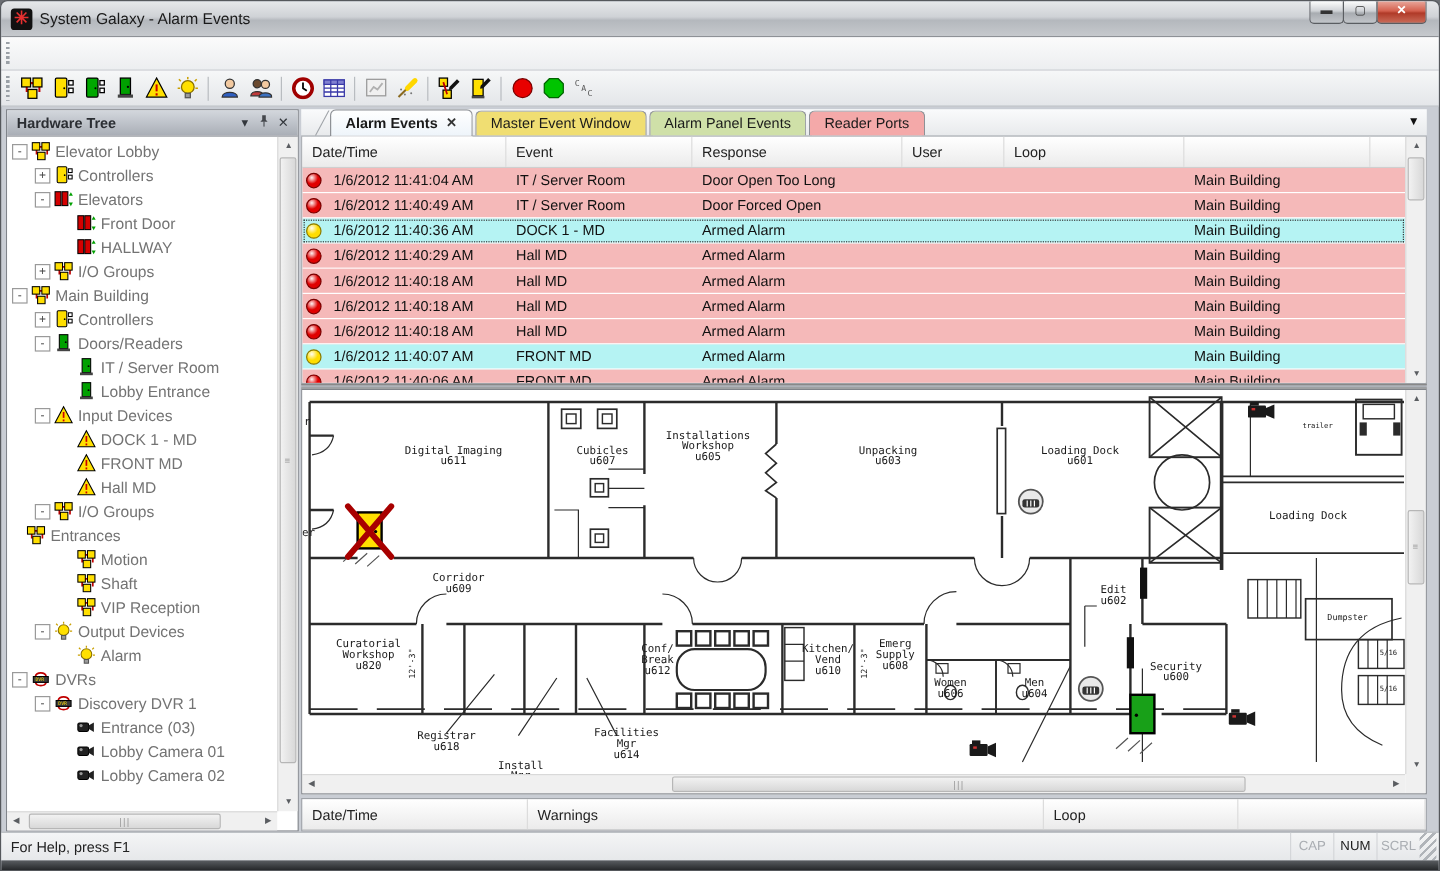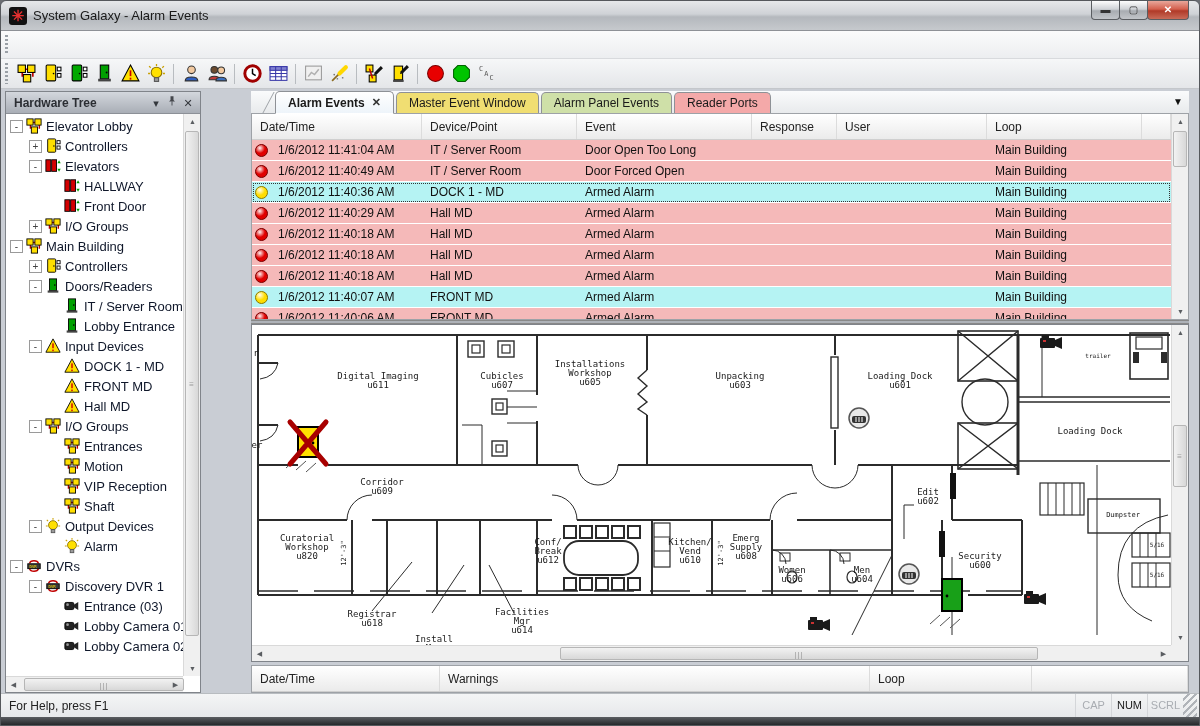--- a/index.html
+++ b/index.html
@@ -25,34 +25,34 @@
   .grip{width:5px;height:70%;margin:0 5px 0 4px;
     background:repeating-linear-gradient(#9aa0a6 0 2px,transparent 2px 4px);width:3px;}
   .menu-item{padding:4px 9px;font-size:13px;color:#111;}
   .toolbar{position:absolute;left:0;top:58px;width:100%;height:30px;background:linear-gradient(#f6f7f8,#e4e6e9);
     border-bottom:1px solid #c4c7cb;display:flex;align-items:center;}
   .tb-btn{width:26px;height:24px;display:flex;align-items:center;justify-content:center;}
   .tb-btn svg{width:19px;height:19px;}
   .tb-sep{width:1px;height:20px;background:#b8bcc0;margin:0 4px;}
   
   
-  #hw-panel{position:absolute;left:4px;top:90px;width:196px;bottom:32px;border:1px solid #80848a;background:#fff;}
+  #hw-panel{position:absolute;left:4px;top:90px;width:244px;bottom:32px;border:1px solid #80848a;background:#fff;}
   .panel-header{position:absolute;left:0;top:0;right:0;height:22px;
     background:linear-gradient(#d3d7dd,#a9aeb6);border-bottom:1px solid #8c9097;
     display:flex;align-items:center;padding:0 4px;}
   .panel-title{flex:1;font-size:12px;font-weight:bold;color:#2b2e33;padding-left:4px;}
   .panel-hicon{width:16px;height:16px;text-align:center;font-size:11px;color:#33373c;line-height:16px;}
   .panel-hicon svg{width:12px;height:12px;}
   #tree{position:absolute;left:0;top:22px;right:17px;bottom:16px;overflow:hidden;background:#fff;padding-top:2px;}
   .tree-row{height:20px;display:flex;align-items:center;white-space:nowrap;}
   .expander{width:13px;height:13px;margin-right:3px;flex:none;font-size:10px;line-height:11px;text-align:center;color:#444;}
   .expander.box{border:1px solid #9a9a9a;background:#fff;}
   .t-icon{width:16px;height:16px;margin-right:4px;flex:none;}
   .t-icon svg{width:16px;height:16px;}
-  .tree-label{font-size:13px;color:#0f172a;}
+  .tree-label{font-size:13px;color:#737373;}
   
   .vscroll{position:absolute;top:0;bottom:0;right:0;width:17px;background:#f0f0f0;border-left:1px solid #d9d9d9;}
   .hscroll{position:absolute;left:0;right:0;bottom:0;height:16px;background:#f0f0f0;border-top:1px solid #d9d9d9;}
   .sb-arrow{position:absolute;width:17px;height:15px;font-size:7px;color:#5a5d61;text-align:center;line-height:15px;}
   .sb-thumb{position:absolute;background:linear-gradient(90deg,#f2f2f2,#d8d8d8);border:1px solid #b6b6b6;border-radius:2px;}
   .sb-thumb.h{background:linear-gradient(#f2f2f2,#d8d8d8);}
   .sb-grip{position:absolute;left:50%;top:50%;transform:translate(-50%,-50%);color:#9a9a9a;font-size:8px;letter-spacing:1px;}
   
   #right{position:absolute;left:250px;top:90px;width:938px;bottom:32px;}
   .tabbar{position:absolute;left:0;top:0;right:0;height:23px;display:flex;align-items:flex-end;
@@ -295,31 +295,31 @@
           <span class="tree-label">Elevators</span>
         </div>
         <div class="tree-row" style="padding-left: 42px;">
           <span class="expander"></span>
           <span class="t-icon"><svg viewBox="0 0 18 18">
               <rect x="1" y="2" width="5.5" height="13" fill="#d40000" stroke="#000"></rect>
               <rect x="7.5" y="2" width="5.5" height="13" fill="#d40000" stroke="#000"></rect>
               <polygon points="15.8,2.5 13.9,5.8 17.7,5.8" fill="#00a000"></polygon>
               <polygon points="15.8,15.5 13.9,12.2 17.7,12.2" fill="#00a000"></polygon>
             </svg></span>
-          <span class="tree-label">HALLWAY</span>
+          <span class="tree-label">Front Door</span>
         </div>
         <div class="tree-row" style="padding-left: 42px;">
           <span class="expander"></span>
           <span class="t-icon"><svg viewBox="0 0 18 18">
               <rect x="1" y="2" width="5.5" height="13" fill="#d40000" stroke="#000"></rect>
               <rect x="7.5" y="2" width="5.5" height="13" fill="#d40000" stroke="#000"></rect>
               <polygon points="15.8,2.5 13.9,5.8 17.7,5.8" fill="#00a000"></polygon>
               <polygon points="15.8,15.5 13.9,12.2 17.7,12.2" fill="#00a000"></polygon>
             </svg></span>
-          <span class="tree-label">Front Door</span>
+          <span class="tree-label">HALLWAY</span>
         </div>
         <div class="tree-row" style="padding-left: 23px;">
           <span class="expander box">+</span>
           <span class="t-icon"><svg viewBox="0 0 18 18">
               <path d="M5 5 H15 M15 5 V12 M5 5 V12" stroke="#c00000" stroke-width="1.6" fill="none"></path>
               <rect x="1" y="1" width="7" height="7" fill="#ffdf00" stroke="#000"></rect>
               <rect x="10" y="1" width="7" height="7" fill="#ffdf00" stroke="#000"></rect>
               <rect x="6" y="10" width="7" height="7" fill="#ffdf00" stroke="#000"></rect>
             </svg></span>
           <span class="tree-label">I/O Groups</span>
@@ -410,21 +410,21 @@
         <div class="tree-row" style="padding-left: 23px;">
           <span class="expander box">-</span>
           <span class="t-icon"><svg viewBox="0 0 18 18">
               <path d="M5 5 H15 M15 5 V12 M5 5 V12" stroke="#c00000" stroke-width="1.6" fill="none"></path>
               <rect x="1" y="1" width="7" height="7" fill="#ffdf00" stroke="#000"></rect>
               <rect x="10" y="1" width="7" height="7" fill="#ffdf00" stroke="#000"></rect>
               <rect x="6" y="10" width="7" height="7" fill="#ffdf00" stroke="#000"></rect>
             </svg></span>
           <span class="tree-label">I/O Groups</span>
         </div>
-        <div class="tree-row" style="padding-left: 42px; text-align: right;">
+        <div class="tree-row" style=" text-align: right;">
           <span class="expander"></span>
           <span class="t-icon"><svg viewBox="0 0 18 18">
               <path d="M5 5 H15 M15 5 V12 M5 5 V12" stroke="#c00000" stroke-width="1.6" fill="none"></path>
               <rect x="1" y="1" width="7" height="7" fill="#ffdf00" stroke="#000"></rect>
               <rect x="10" y="1" width="7" height="7" fill="#ffdf00" stroke="#000"></rect>
               <rect x="6" y="10" width="7" height="7" fill="#ffdf00" stroke="#000"></rect>
             </svg></span>
           <span class="tree-label">Entrances</span>
         </div>
         <div class="tree-row" style="padding-left: 42px;">
@@ -438,31 +438,31 @@
           <span class="tree-label">Motion</span>
         </div>
         <div class="tree-row" style="padding-left: 42px;">
           <span class="expander"></span>
           <span class="t-icon"><svg viewBox="0 0 18 18">
               <path d="M5 5 H15 M15 5 V12 M5 5 V12" stroke="#c00000" stroke-width="1.6" fill="none"></path>
               <rect x="1" y="1" width="7" height="7" fill="#ffdf00" stroke="#000"></rect>
               <rect x="10" y="1" width="7" height="7" fill="#ffdf00" stroke="#000"></rect>
               <rect x="6" y="10" width="7" height="7" fill="#ffdf00" stroke="#000"></rect>
             </svg></span>
-          <span class="tree-label">VIP Reception</span>
+          <span class="tree-label">Shaft</span>
         </div>
         <div class="tree-row" style="padding-left: 42px;">
           <span class="expander"></span>
           <span class="t-icon"><svg viewBox="0 0 18 18">
               <path d="M5 5 H15 M15 5 V12 M5 5 V12" stroke="#c00000" stroke-width="1.6" fill="none"></path>
               <rect x="1" y="1" width="7" height="7" fill="#ffdf00" stroke="#000"></rect>
               <rect x="10" y="1" width="7" height="7" fill="#ffdf00" stroke="#000"></rect>
               <rect x="6" y="10" width="7" height="7" fill="#ffdf00" stroke="#000"></rect>
             </svg></span>
-          <span class="tree-label">Shaft</span>
+          <span class="tree-label">VIP Reception</span>
         </div>
         <div class="tree-row" style="padding-left: 23px;">
           <span class="expander box">-</span>
           <span class="t-icon"><svg viewBox="0 0 18 18">
               <path d="M9 0 v2 M2 2 l1.5 1.5 M16 2 l-1.5 1.5 M1 9 h2 M15 9 h2" stroke="#caa000" stroke-width="1.2"></path>
               <circle cx="9" cy="8" r="5" fill="#ffe000" stroke="#8a7000"></circle>
               <rect x="7" y="13" width="4" height="3.5" fill="#9a9a9a" stroke="#555"></rect>
             </svg></span>
           <span class="tree-label">Output Devices</span>
         </div>
@@ -556,21 +556,20 @@
           <div class="tab" style="background: linear-gradient(rgb(244, 169, 169), rgb(244, 169, 169));">
             <span>Reader Ports</span>
           </div>
         </div>
       <div class="tab-drop">▼</div>
     </div>
 
     <div id="event-table">
       <div id="ev-head">
           <div class="hcell">Date/Time</div>
-          <div class="hcell">Device/Point</div>
           <div class="hcell">Event</div>
           <div class="hcell">Response</div>
           <div class="hcell">User</div>
           <div class="hcell">Loop</div>
           <div class="hcell"></div>
         </div>
       <div id="ev-rows">
           <div class="ev-row" style="background: rgb(245, 185, 185);">
             <div>
               <div class="led red"></div>

